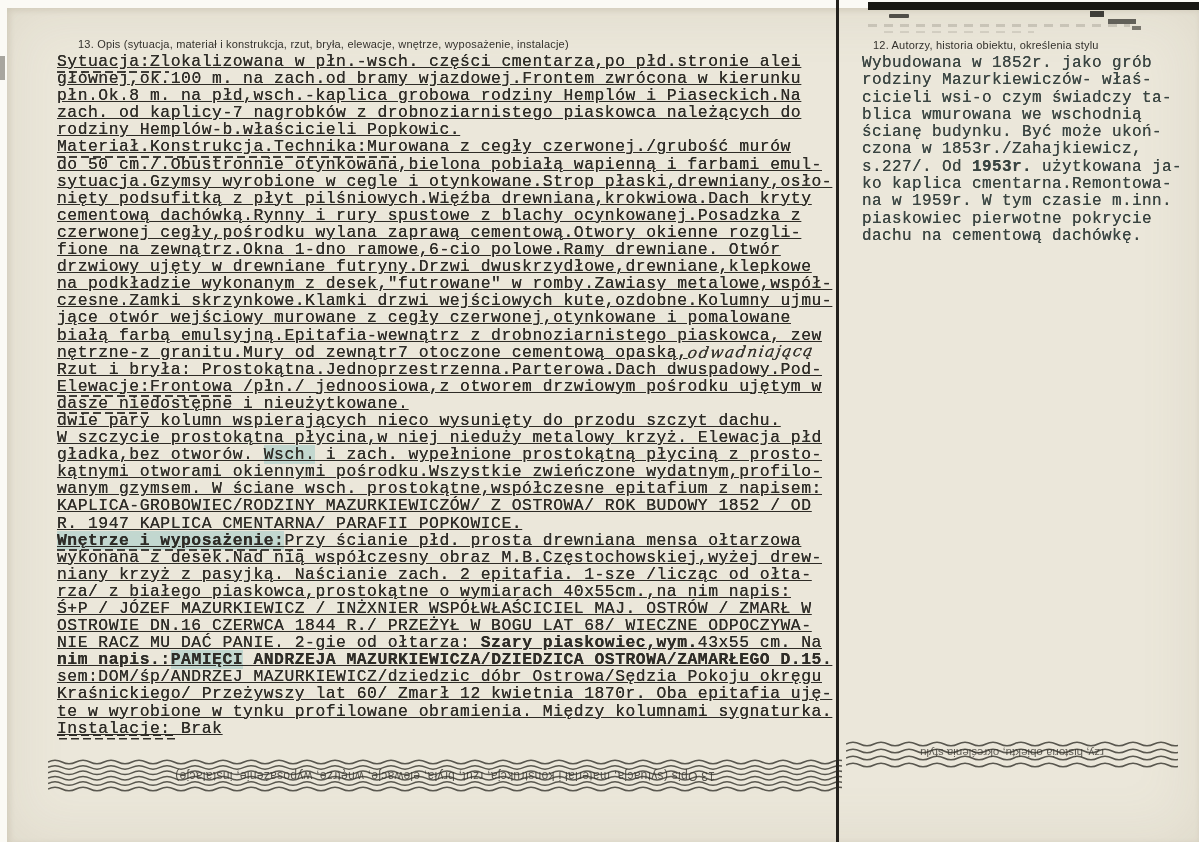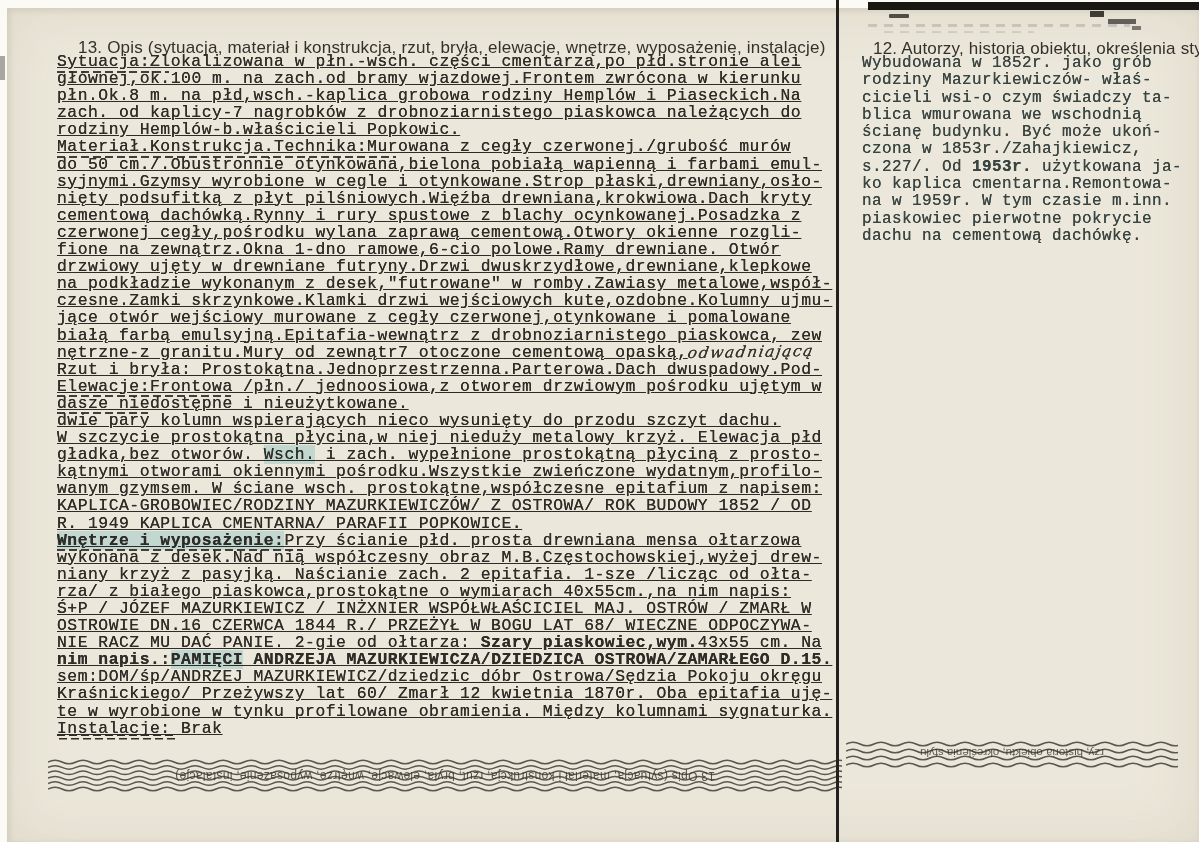--- a/index.html
+++ b/index.html
@@ -14,21 +14,21 @@
     box-shadow:inset 0 0 60px rgba(150,138,105,.14), inset 2px 2px 6px rgba(120,110,85,.18);
   }
   .divider{
     position:absolute;left:836px;top:0;width:3px;height:842px;
     background:#23211d;z-index:6;
   }
   
   .col-header{
     position:absolute;
     font-family:"Liberation Sans",sans-serif;
-    font-size:17px;letter-spacing:.2px;color:#33312c;
+    font-size:11px;letter-spacing:.2px;color:#33312c;
     white-space:nowrap;z-index:3;text-align:center;
   }
   #left-header{left:78px;top:38px;}
   #right-header{left:873px;top:39px;}
   .typecol{
     position:absolute;z-index:3;
     font-family:"Liberation Mono","DejaVu Sans Mono",monospace;
     color:#2e2c27;
     text-shadow:0 0 .5px currentColor;
   }
@@ -92,41 +92,41 @@
 <div id="right-header" class="col-header">12. Autorzy, historia obiektu, określenia stylu</div>
 
 <div id="left-body" class="typecol">
     <div class="tline"><span>Sytuacja:Zlokalizowana w płn.-wsch. części cmentarza,po płd.stronie alei</span></div>
     <div class="tline"><span class="seg-u">głównej,ok.</span><span>100 m. na zach.od bramy wjazdowej.Frontem zwrócona w kierunku</span></div>
     <div class="tline"><span>płn.Ok.8 m. na płd,wsch.-kaplica grobowa rodziny Hemplów i Piaseckich.Na</span></div>
     <div class="tline"><span>zach. od kaplicy-7 nagrobków z drobnoziarnistego piaskowca należących do</span></div>
     <div class="tline"><span>rodziny Hemplów-b.właścicieli Popkowic.</span></div>
     <div class="tline"><span>Materiał.Konstrukcja.Technika:Murowana z cegły czerwonej./grubość murów</span></div>
     <div class="tline"><span class="seg-u">do 50 cm./.Obustronnie otynkowana</span><span>,bielona pobiałą wapienną i farbami emul-</span></div>
-    <div class="tline"><span>syjnymi.Gzymsy wyrobione w cegle i otynkowane.Strop płaski,drewniany,osło-</span></div>
+    <div class="tline"><span>sytuacja.Gzymsy wyrobione w cegle i otynkowane.Strop płaski,drewniany,osło-</span></div>
     <div class="tline"><span>nięty podsufitką z płyt pilśniowych.Więźba drewniana,krokwiowa.Dach kryty</span></div>
     <div class="tline"><span>cementową dachówką.Rynny i rury spustowe z blachy ocynkowanej.Posadzka z</span></div>
     <div class="tline"><span>czerwonej cegły,pośrodku wylana zaprawą cementową.Otwory okienne rozgli-</span></div>
     <div class="tline"><span>fione na zewnątrz.Okna 1-dno ramowe,6-cio polowe.Ramy drewniane. Otwór</span></div>
     <div class="tline"><span>drzwiowy ujęty w drewniane futryny.Drzwi dwuskrzydłowe,drewniane,klepkowe</span></div>
     <div class="tline"><span>na podkładzie wykonanym z desek,"futrowane" w romby.Zawiasy metalowe,współ-</span></div>
     <div class="tline"><span>czesne.Zamki skrzynkowe.Klamki drzwi wejściowych kute,ozdobne.Kolumny ujmu-</span></div>
     <div class="tline"><span>jące otwór wejściowy murowane z cegły czerwonej,otynkowane i pomalowane</span></div>
     <div class="tline"><span>białą farbą emulsyjną.Epitafia-wewnątrz z drobnoziarnistego piaskowca, zew</span></div>
     <div class="tline"><span>nętrzne-z granitu.Mury od zewnątr7 otoczone cementową opaską,</span><span class="seg-hw">odwadniającą</span></div>
     <div class="tline"><span>Rzut i bryła: Prostokątna.Jednoprzestrzenna.Parterowa.Dach dwuspadowy.Pod-</span></div>
     <div class="tline"><span>Elewacje:Frontowa /płn./ jednoosiowa,z otworem drzwiowym pośrodku ujętym w</span></div>
     <div class="tline"><span class="seg-u">dasze niedostępne</span><span> i nieużytkowane.</span></div>
     <div class="tline"><span class="seg-u">dwie pary</span><span> kolumn wspierających nieco wysunięty do przodu szczyt dachu.</span></div>
     <div class="tline"><span>W szczycie prostokątna płycina,w niej nieduży metalowy krzyż. Elewacja płd</span></div>
     <div class="tline"><span>gładka,bez otworów. </span><span class="seg-h">Wsch.</span><span> i zach. wypełnione prostokątną płyciną z prosto-</span></div>
     <div class="tline"><span>kątnymi otworami okiennymi pośrodku.Wszystkie zwieńczone wydatnym,profilo-</span></div>
     <div class="tline"><span>wanym gzymsem. W ściane wsch. prostokątne,współczesne epitafium z napisem:</span></div>
     <div class="tline"><span>KAPLICA-GROBOWIEC/RODZINY MAZURKIEWICZÓW/ Z OSTROWA/ ROK BUDOWY 1852 / OD</span></div>
-    <div class="tline"><span>R. 1949 KAPLICA CMENTARNA/ PARAFII POPKOWICE.</span></div>
+    <div class="tline"><span>R. 1947 KAPLICA CMENTARNA/ PARAFII POPKOWICE.</span></div>
     <div class="tline"><span class="seg-h seg-b">Wnętrze i wyposażenie:</span><span>Przy ścianie płd. prosta drewniana mensa ołtarzowa</span></div>
     <div class="tline"><span class="seg-u">wykonana z desek.Nad nią</span><span> współczesny obraz M.B.Częstochowskiej,wyżej drew-</span></div>
     <div class="tline"><span>niany krzyż z pasyjką. Naścianie zach. 2 epitafia. 1-sze /licząc od ołta-</span></div>
     <div class="tline"><span>rza/ z białego piaskowca,prostokątne o wymiarach 40x55cm.,na nim napis:</span></div>
     <div class="tline"><span>Ś+P / JÓZEF MAZURKIEWICZ / INŻXNIER WSPÓŁWŁAŚCICIEL MAJ. OSTRÓW / ZMARŁ W</span></div>
     <div class="tline"><span>OSTROWIE DN.16 CZERWCA 1844 R./ PRZEŻYŁ W BOGU LAT 68/ WIECZNE ODPOCZYWA-</span></div>
     <div class="tline"><span>NIE RACZ MU DAĆ PANIE. 2-gie od ołtarza: </span><span class="seg-b">Szary piaskowiec,wym.</span><span>43x55 cm. Na</span></div>
     <div class="tline"><span class="seg-b">nim napis.:</span><span class="seg-h seg-b">PAMIĘCI</span><span class="seg-b"> ANDRZEJA MAZURKIEWICZA/DZIEDZICA OSTROWA/ZAMARŁEGO D.15.</span></div>
     <div class="tline"><span>sem:DOM/śp/ANDRZEJ MAZURKIEWICZ/dziedzic dóbr Ostrowa/Sędzia Pokoju okręgu</span></div>
     <div class="tline"><span>Kraśnickiego/ Przeżywszy lat 60/ Zmarł 12 kwietnia 1870r. Oba epitafia uję-</span></div>

